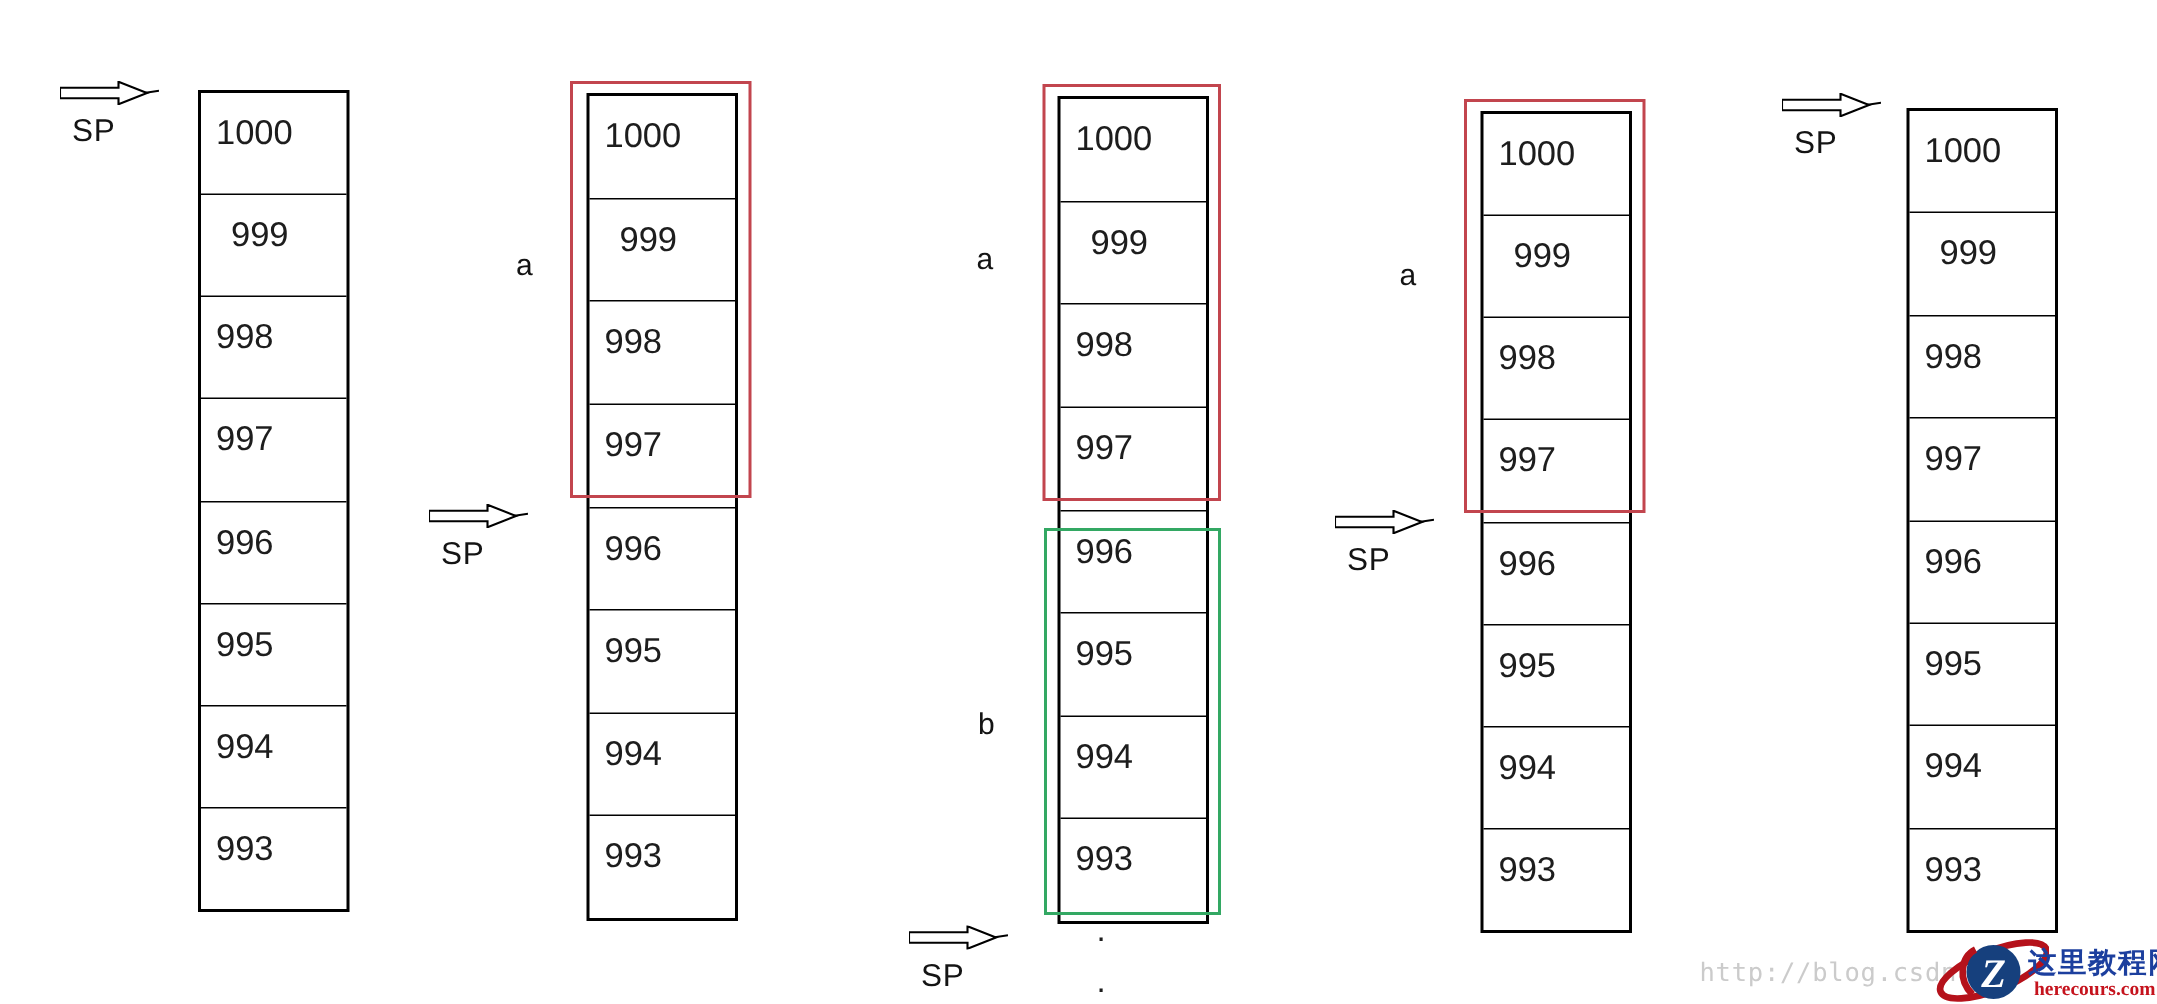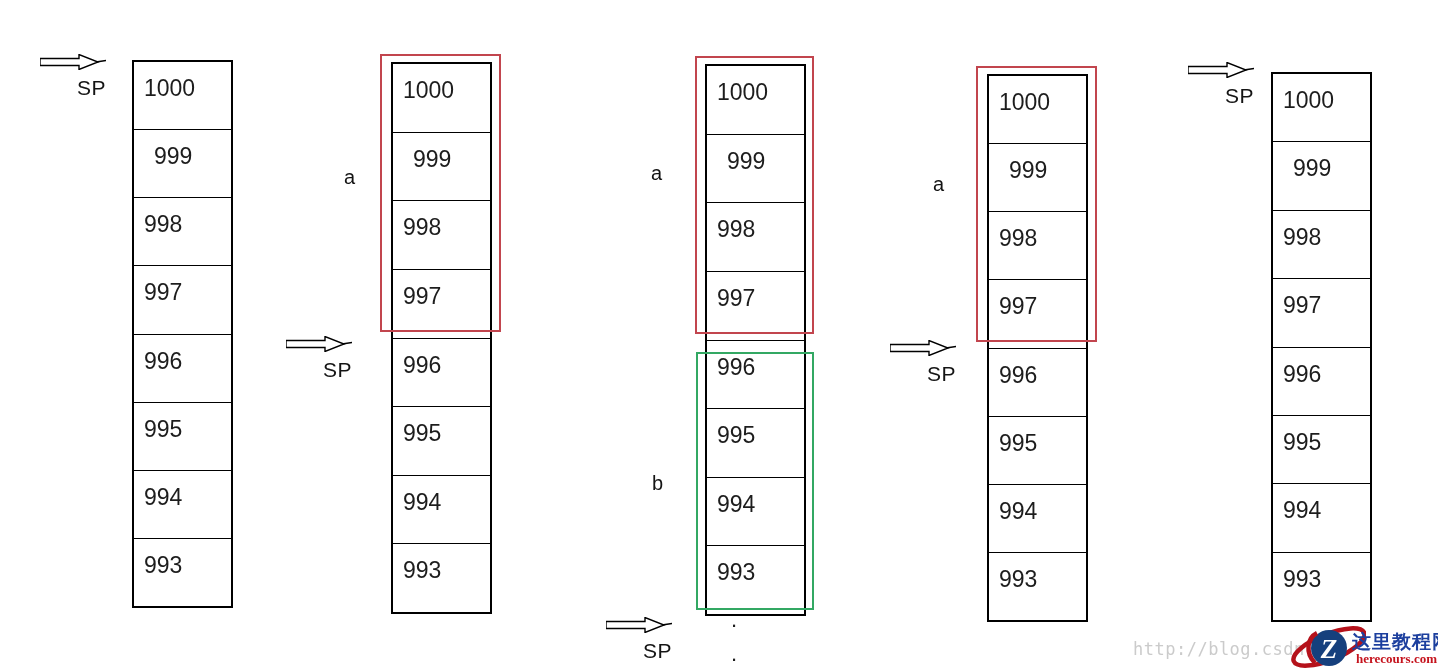--- a/index.html
+++ b/index.html
@@ -20,21 +20,21 @@
     white-space:nowrap;
   }
   .cell.indent{padding-left:20px;}
   .cell.last{border-bottom:none;}
   
   .region{position:absolute;box-sizing:border-box;border:2px solid;background:transparent;}
   .region-a{border-color:var(--region-a,#c2454e);}
   .region-b{border-color:var(--region-b,#33a863);}
   .side-label{position:absolute;font-size:20px;color:#141414;}
   
-  .sp-marker{position:absolute;text-align:right;}
+  .sp-marker{position:absolute;}
   .sp-arrow{display:block;}
   .sp-arrow polygon{fill:#ffffff;stroke:#000;stroke-width:1.4;}
   .sp-arrow line{stroke:#000;stroke-width:1.4;}
   .sp-text{font-size:21px;color:#141414;margin:6px 0 0 8px;letter-spacing:.5px;}
   .dot{position:absolute;font-size:22px;line-height:20px;color:#1d1d1d;}
   
   .wm-url{
     position:absolute;font-family:"DejaVu Sans Mono",monospace;
     font-size:17px;color:var(--url-color,#cbcbcb);letter-spacing:.5px;white-space:nowrap;
   }

